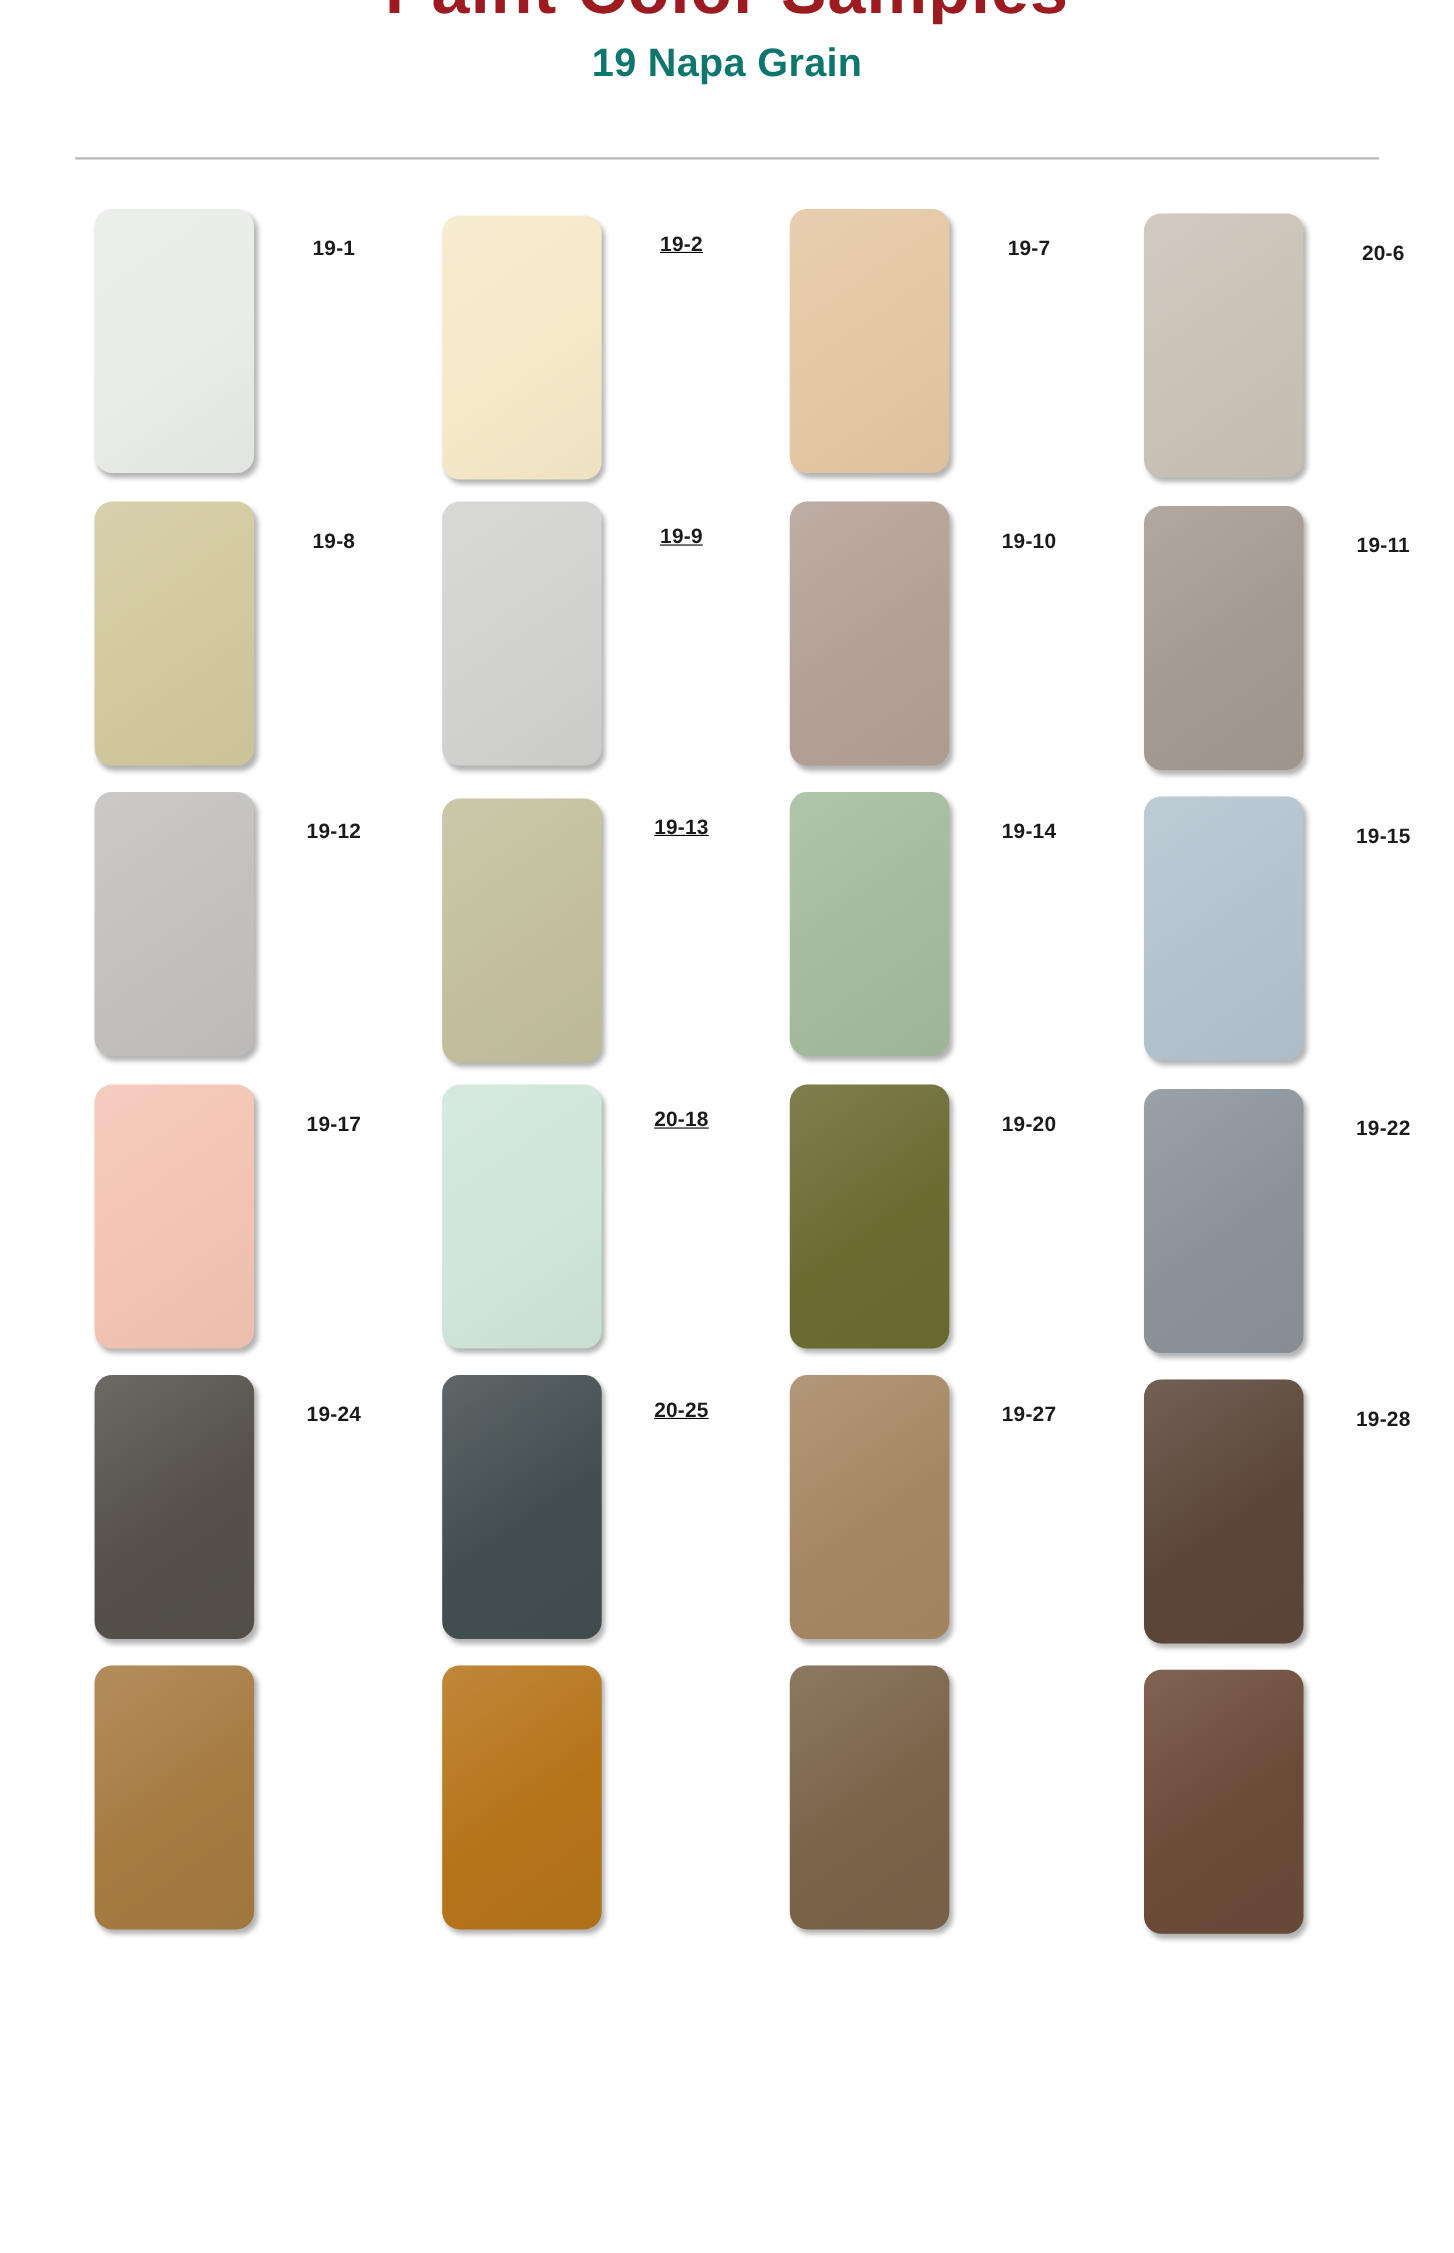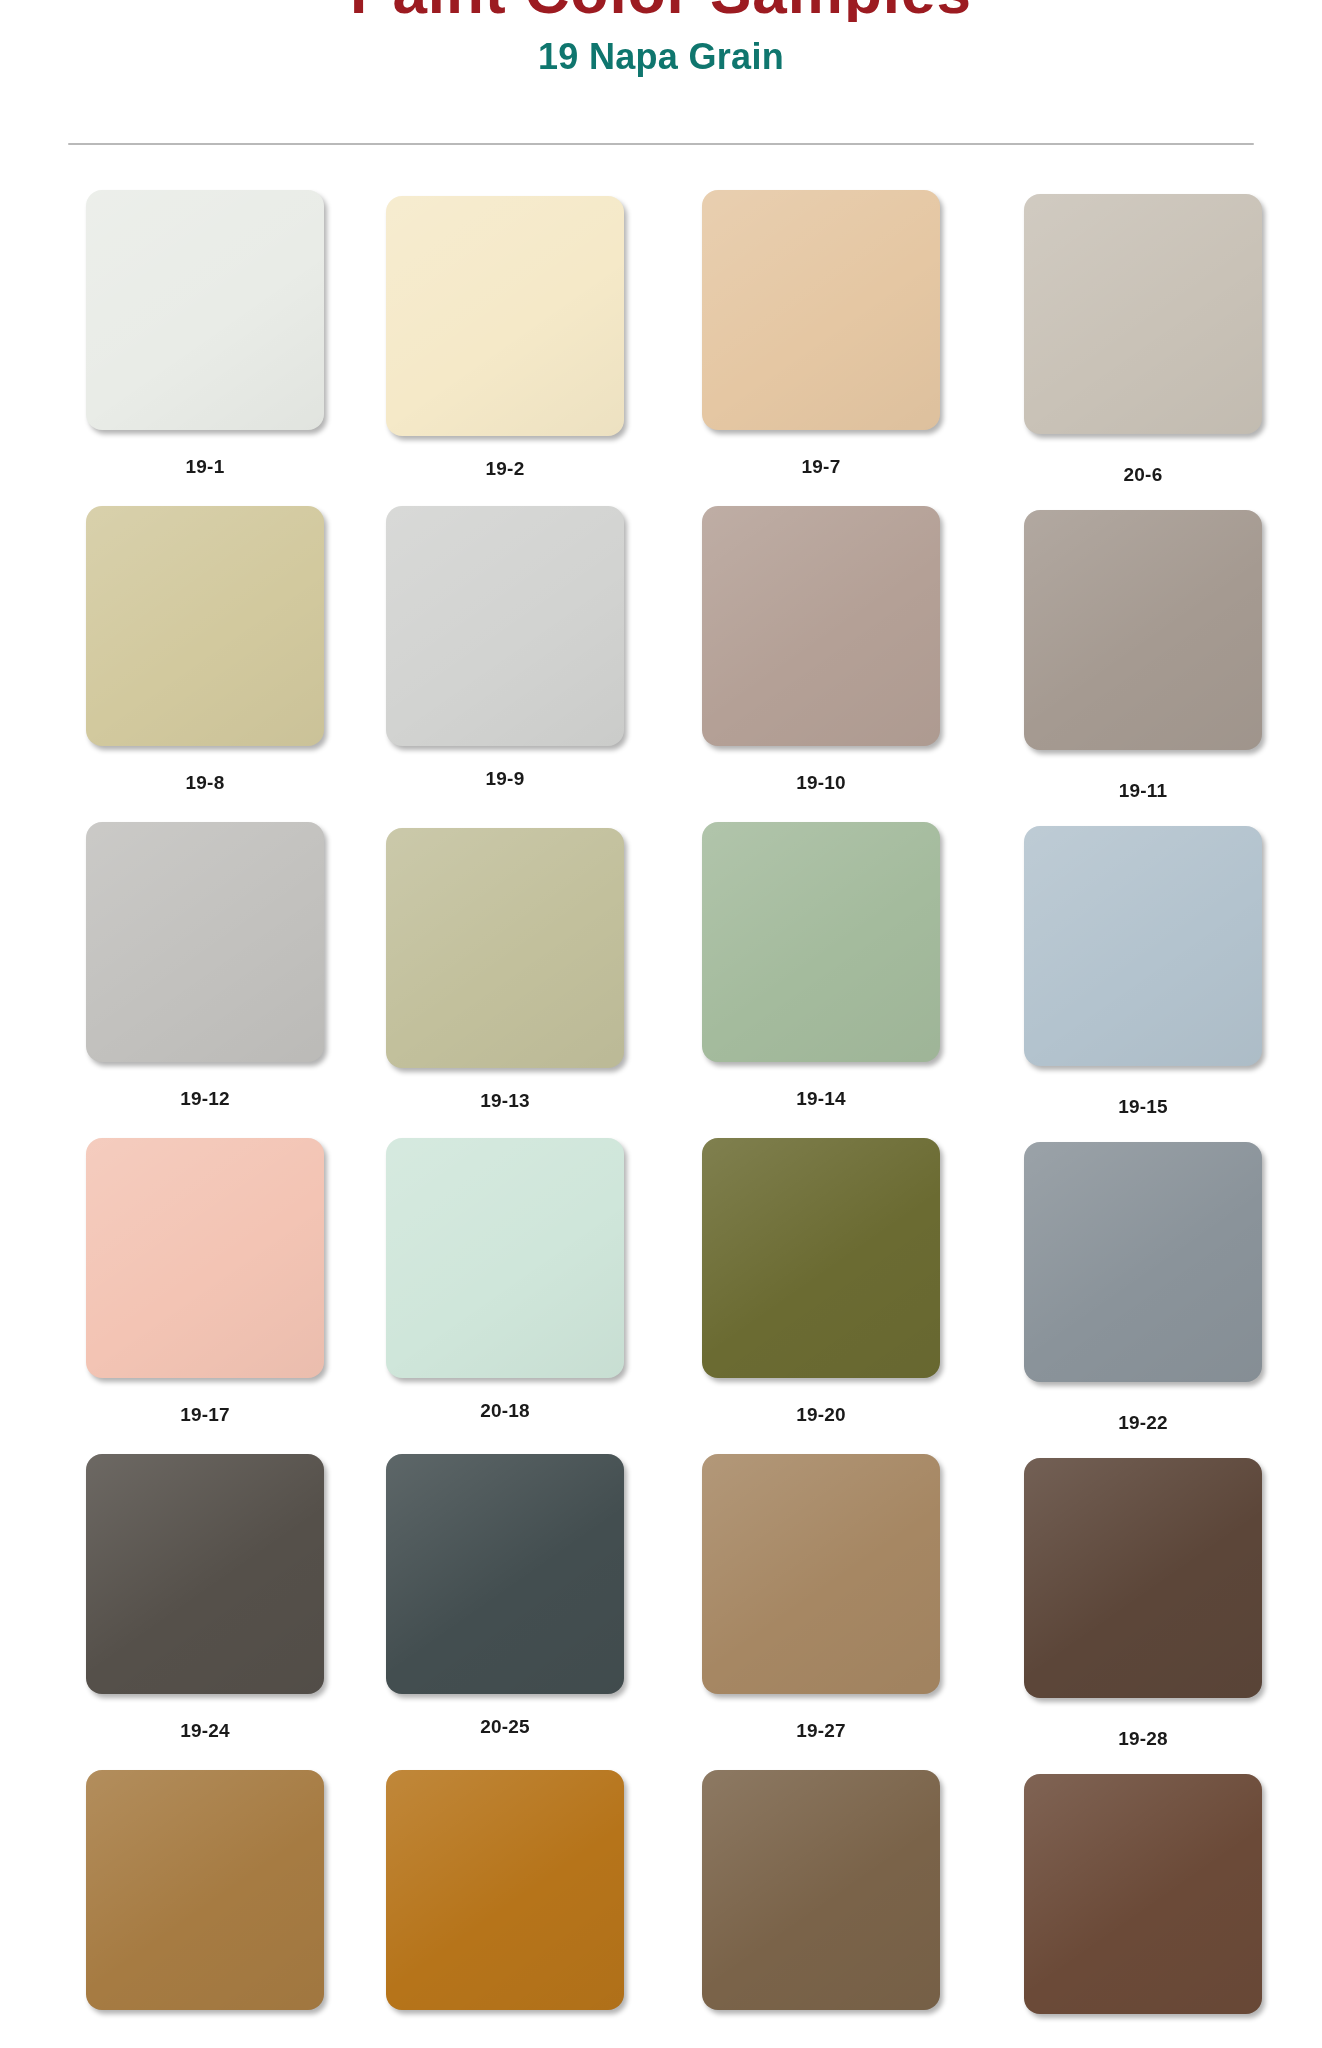--- a/index.html
+++ b/index.html
@@ -68,21 +68,21 @@
   }
   .swatch-row {
     display: flex;
     justify-content: flex-start;
     padding-left: 86px;
     margin-bottom: 20px;
   }
   .swatch-cell {
     width: 290px;
     display: flex;
-    flex-direction: column;
+    flex-direction: row;
     align-items: flex-start;
   }
   .swatch-chip {
     width: 238px;
     height: 240px;
     border-radius: 16px;
     box-shadow: 3px 4px 5px rgba(0,0,0,0.30);
     position: relative;
   }
   .swatch-chip::after {
@@ -98,21 +98,21 @@
     width: 238px;
     text-align: center;
     font-size: 19px;
     font-weight: 700;
     color: #1a1a1a;
     letter-spacing: 0.2px;
   }
 
   
   .swatch-cell:nth-child(1) { margin-left: 0px; }
-  .swatch-cell:nth-child(2) { margin-left: 10px; }
+  .swatch-cell:nth-child(2) { margin-left: 26px; text-decoration: underline; }
   .swatch-cell:nth-child(3) { margin-left: 26px; }
   .swatch-cell:nth-child(4) { margin-left: 32px; }
 
   .swatch-row:nth-child(1) .swatch-cell:nth-child(2) .swatch-chip,
   .swatch-row:nth-child(3) .swatch-cell:nth-child(2) .swatch-chip { margin-top: 6px; }
   .swatch-row .swatch-cell:nth-child(4) .swatch-chip { margin-top: 4px; }
   .swatch-row .swatch-cell:nth-child(4) .swatch-label { margin-top: 30px; }
   .swatch-row .swatch-cell:nth-child(2) .swatch-label { margin-top: 22px; }
 </style>
 </head>

